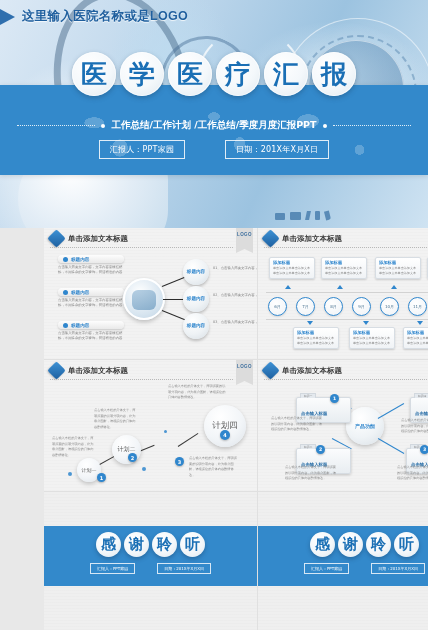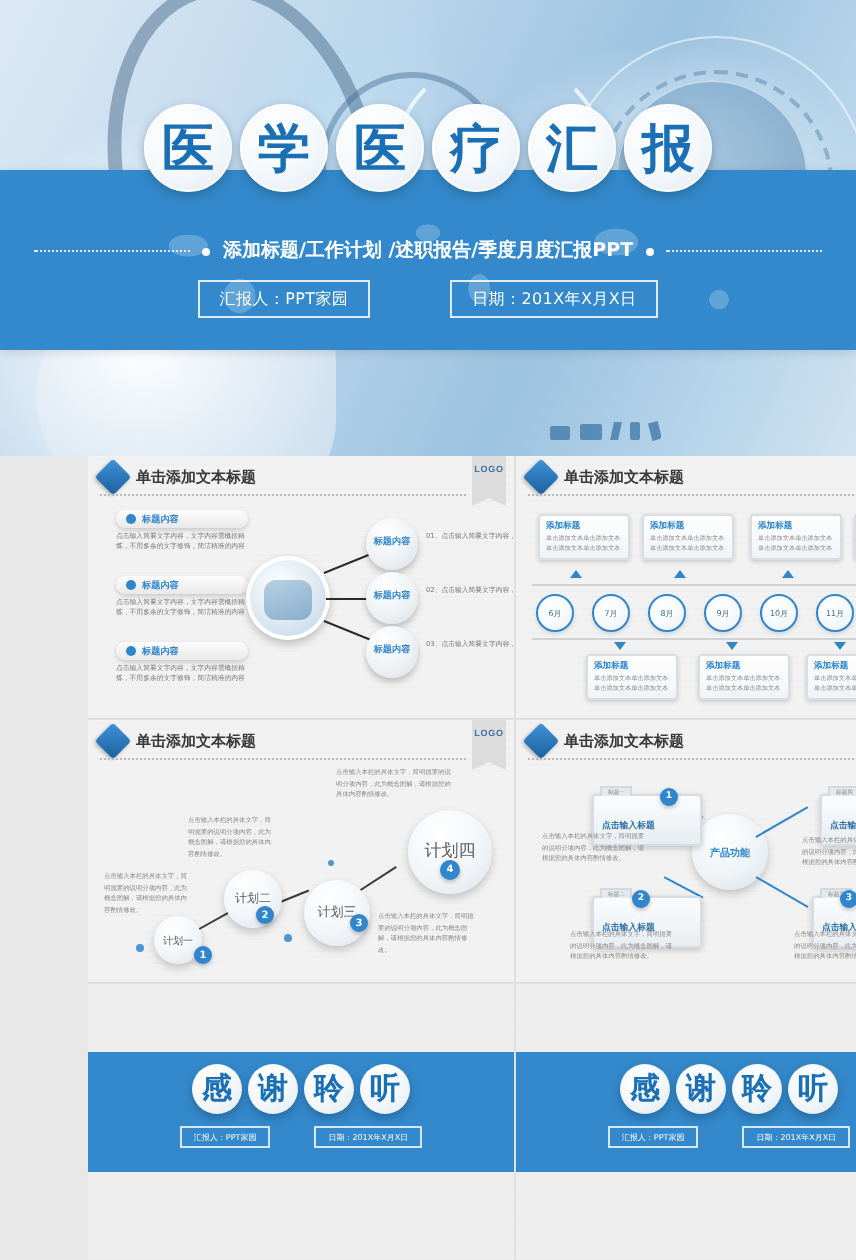--- a/index.html
+++ b/index.html
@@ -180,34 +180,38 @@
     <div class="glove"></div>
     <div class="tech"></div>
     <div class="globe"></div>
     <div class="ringA"></div>
     <div class="ringB"></div>
 
     <div class="band">
       <div class="worldmap"></div>
     </div>
 
+    <div class="brandbar">
+      <div class="tri"></div>
+      <div class="btxt">这里输入医院名称或是LOGO</div>
+    </div>
 
     <div class="maintitle">
       <div class="ch">医</div>
       <div class="ch">学</div>
       <div class="ch">医</div>
       <div class="ch">疗</div>
       <div class="ch">汇</div>
       <div class="ch">报</div>
     </div>
 
     <div class="subline">
       <div class="dots"></div>
       <div class="dot"></div>
-      <div class="stxt">添加标题/工作计划 /述职报告/季度月度汇报PPT</div>
+      <div class="stxt">工作总结/工作计划 /工作总结/季度月度汇报PPT</div>
       <div class="dot"></div>
       <div class="dots"></div>
     </div>
 
     <div class="inforow">
       <div class="infobox">汇报人：PPT家园</div>
       <div class="infobox">日期：201X年X月X日</div>
     </div>
 
     <div class="iconrow">
@@ -351,21 +355,20 @@
       <div class="bub" style="left:120px;top:70px;width:3px;height:3px"></div>
       <div class="bub" style="left:186px;top:54px;width:5px;height:5px"></div>
       <div class="bub" style="left:192px;top:66px;width:3px;height:3px"></div>
 
       <div class="lnk" style="left:52px;top:106px;width:24px;transform:rotate(-29deg)"></div>
       <div class="lnk" style="left:90px;top:93px;width:22px;transform:rotate(-22deg)"></div>
       <div class="lnk" style="left:134px;top:86px;width:24px;transform:rotate(-33deg)"></div>
 
       <div class="pcirc" style="left:33px;top:98px;width:24px;height:24px;font-size:5px">计划一</div>
       <div class="pcirc" style="left:68px;top:75px;width:29px;height:29px;font-size:6px">计划二</div>
-      <div class="pcirc" style="left:108px;top:80px;width:33px;height:33px;font-size:6.5px">计划三</div>
       <div class="pcirc" style="left:160px;top:45px;width:42px;height:42px;font-size:8.5px">计划四</div>
 
       <div class="badge" style="left:53px;top:113px;width:9px;height:9px">1</div>
       <div class="badge" style="left:84px;top:93px;width:9px;height:9px">2</div>
       <div class="badge" style="left:131px;top:97px;width:9px;height:9px">3</div>
       <div class="badge" style="left:176px;top:70px;width:10px;height:10px">4</div>
 
       <div class="ptxt" style="left:8px;top:76px;width:42px">点击输入本栏的具体文字，简明扼要的说明分项内容，此为概念图解，请根据您的具体内容酌情修改。</div>
       <div class="ptxt" style="left:50px;top:48px;width:44px">点击输入本栏的具体文字，简明扼要的说明分项内容，此为概念图解，请根据您的具体内容酌情修改。</div>
       <div class="ptxt" style="left:145px;top:96px;width:48px">点击输入本栏的具体文字，简明扼要的说明分项内容，此为概念图解，请根据您的具体内容酌情修改。</div>

